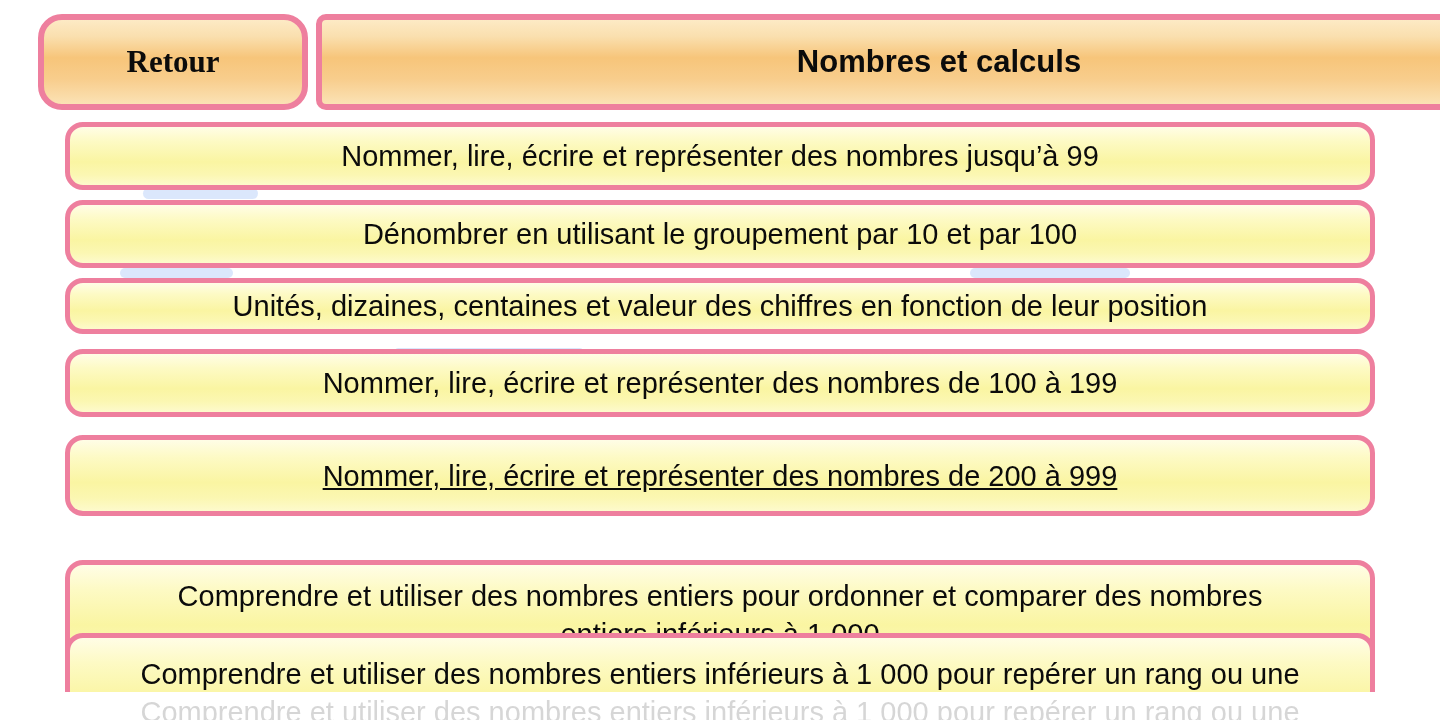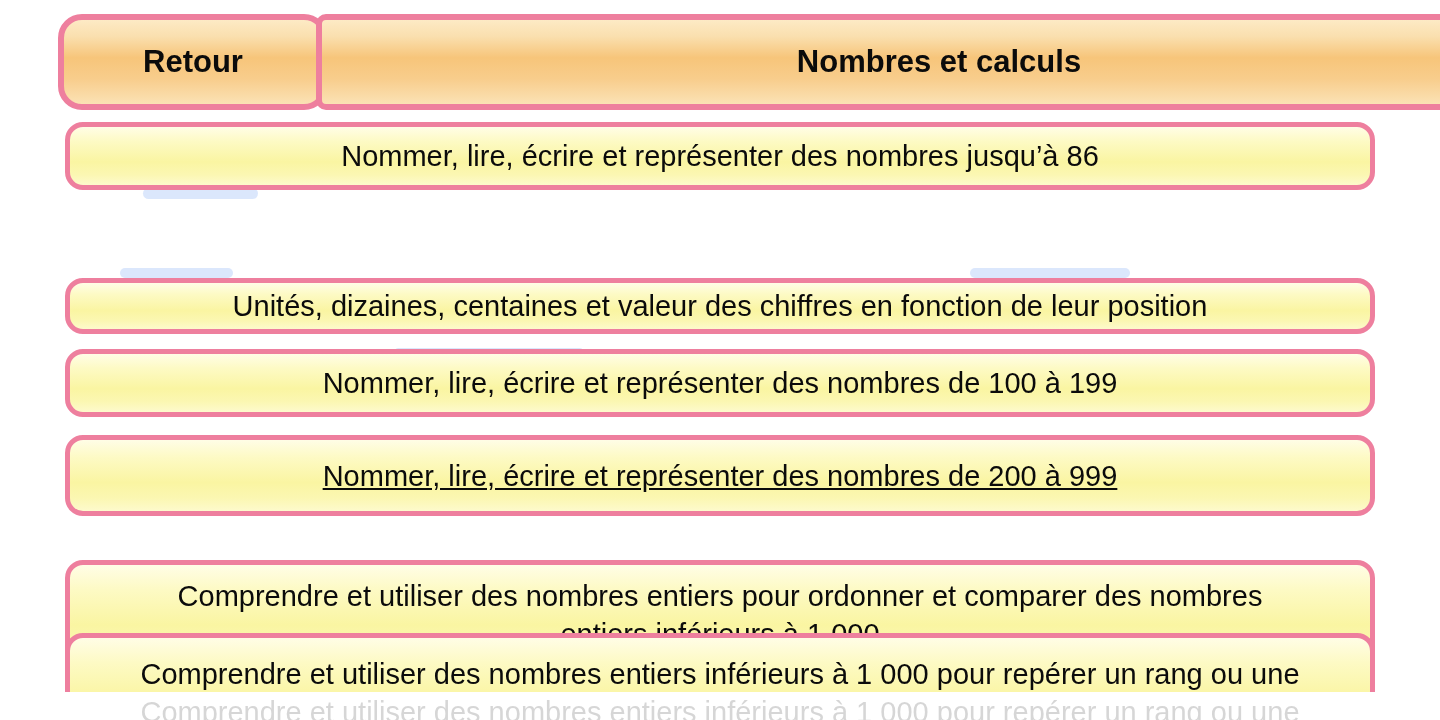--- a/index.html
+++ b/index.html
@@ -32,21 +32,21 @@
     border: 6px solid #ee7f9e;
     border-radius: 24px;
     background: linear-gradient(180deg, #fdeac5 0%, #fadfae 20%, #f7c57a 45%, #f8cd8c 70%, #fbe2b5 100%);
     display: flex;
     align-items: center;
     justify-content: center;
     font-weight: bold;
     font-size: 31px;
     color: #0b0b0b;
   }
-  .btn-back  { left: 58px;  width: 270px; }
+  .btn-back  { left: 38px;  width: 270px; font-family: Liberation Serif, serif; }
   .btn-title { left: 316px; width: 1246px; border-radius: 10px; }
   .row {
     position: absolute;
     left: 65px;
     width: 1310px;
     box-sizing: border-box;
     border: 5px solid #ee7f9e;
     border-radius: 18px;
     background: linear-gradient(180deg, #fffde6 0%, #fdfac4 25%, #faf5a2 60%, #fbf7b2 82%, #fdfacc 100%);
     display: flex;
@@ -105,23 +105,26 @@
       <span>Nombres et calculs</span>
     </div>
 
     <div class="smudge blue s1"></div>
     <div class="smudge blue s2"></div>
     <div class="smudge blue s3"></div>
     <div class="smudge blue s4"></div>
     <div class="smudge pink s5"></div>
 
     <div class="row r0">
-      <span class="row-label">Nommer, lire, écrire et représenter des nombres jusqu’à 86</span>
+      <span class="row-label">Nommer, lire, écrire et représenter des nombres jusqu’à 99</span>
     </div>
 
+    <div class="row r1">
+      <span class="row-label">Dénombrer en utilisant le groupement par 10 et par 100</span>
+    </div>
 
     <div class="row r2">
       <span class="row-label">Unités, dizaines, centaines et valeur des chiffres en fonction de leur position</span>
     </div>
 
     <div class="row r3">
       <span class="row-label">Nommer, lire, écrire et représenter des nombres de 100 à 199</span>
     </div>
 
     <div class="row r4">

